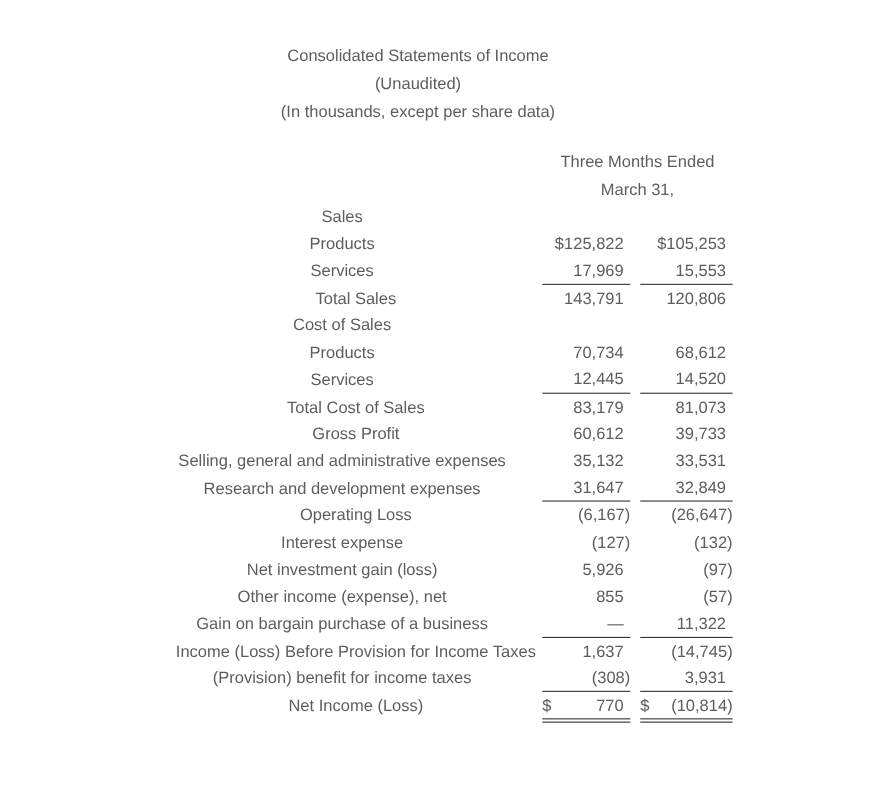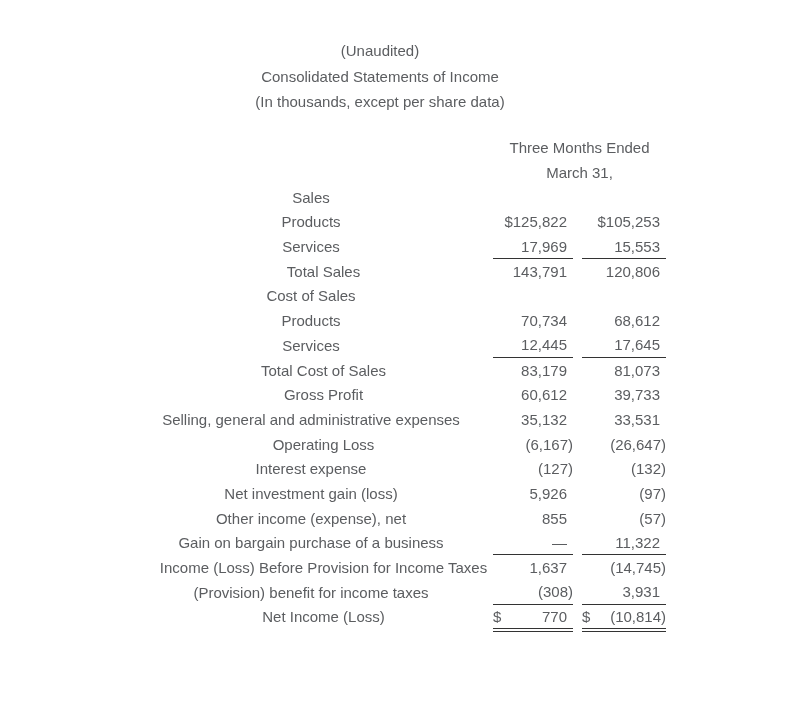--- a/index.html
+++ b/index.html
@@ -57,22 +57,22 @@
   .split{
     display:flex;
     justify-content:space-between;
     align-items:baseline;
   }
 </style>
 </head>
 <body>
 
 <div class="doc-titles">
+  <div>Consolidated Statements of Income</div>
   <div>(Unaudited)</div>
-  <div>Consolidated Statements of Income</div>
   <div>(In thousands, except per share data)</div>
 </div>
 
 <table class="fin">
   <colgroup>
     <col style="width:364px">
     <col style="width:80px">
     <col style="width:9px">
     <col style="width:84px">
   </colgroup>
@@ -120,39 +120,45 @@
       <tr>
         <td class="lbl">Products</td>
         <td class="val plain">70,734</td>
         <td></td>
         <td class="val plain">68,612</td>
       </tr>
       <tr>
         <td class="lbl">Services</td>
         <td class="val plain u">12,445</td>
         <td></td>
-        <td class="val plain u">17,645</td>
+        <td class="val plain u">14,520</td>
       </tr>
       <tr>
         <td class="lbl indent">Total Cost of Sales</td>
         <td class="val plain">83,179</td>
         <td></td>
         <td class="val plain">81,073</td>
       </tr>
       <tr>
         <td class="lbl indent">Gross Profit</td>
         <td class="val plain">60,612</td>
         <td></td>
         <td class="val plain">39,733</td>
       </tr>
       <tr>
         <td class="lbl">Selling, general and administrative expenses</td>
         <td class="val plain">35,132</td>
         <td></td>
         <td class="val plain">33,531</td>
+      </tr>
+      <tr>
+        <td class="lbl">Research and development expenses</td>
+        <td class="val plain u">31,647</td>
+        <td></td>
+        <td class="val plain u">32,849</td>
       </tr>
       <tr>
         <td class="lbl indent">Operating Loss</td>
         <td class="val">(6,167)</td>
         <td></td>
         <td class="val">(26,647)</td>
       </tr>
       <tr>
         <td class="lbl">Interest expense</td>
         <td class="val">(127)</td>

